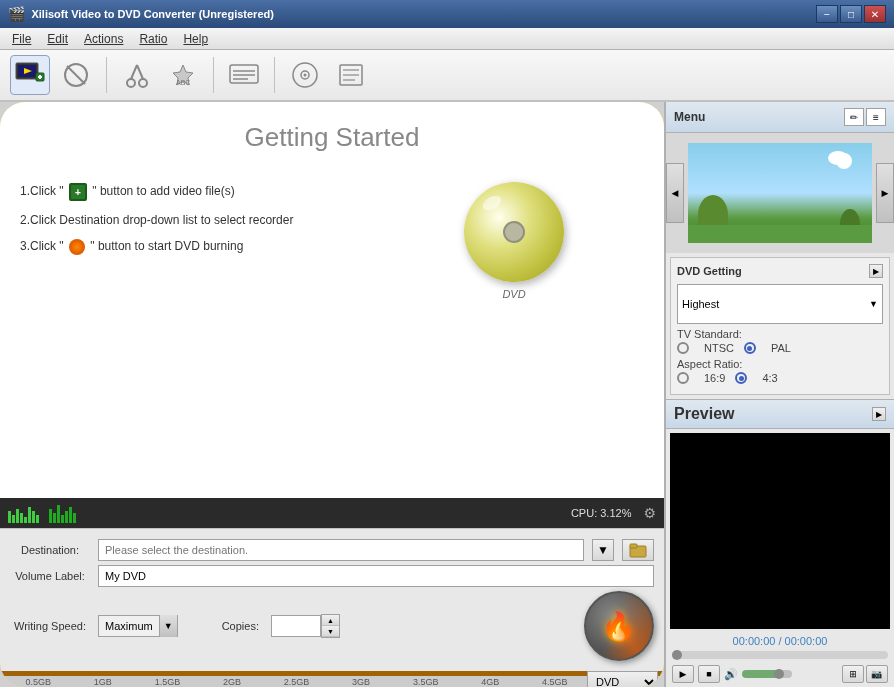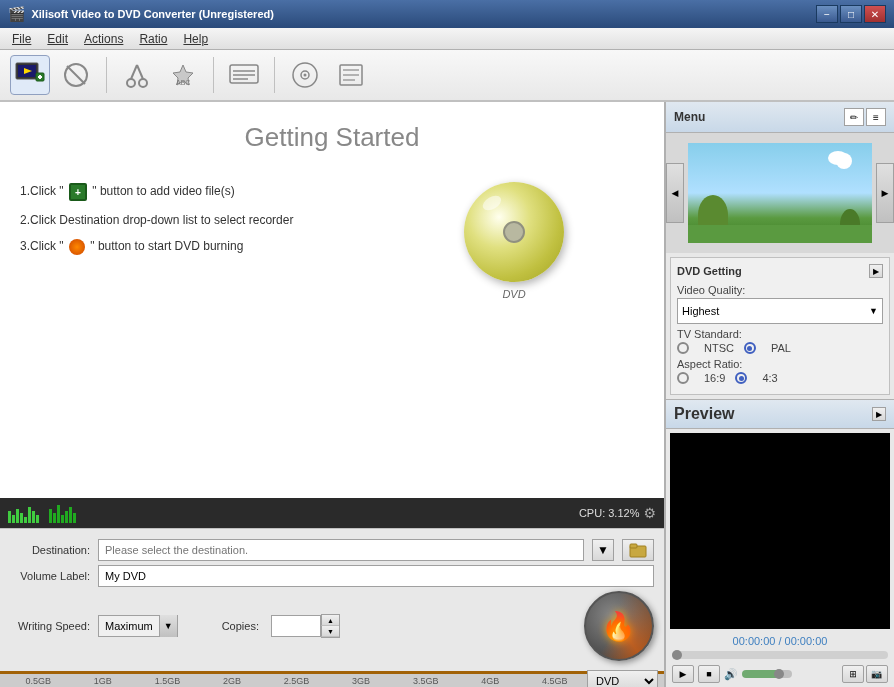--- a/index.html
+++ b/index.html
@@ -68,20 +68,21 @@
       height: calc(687px - 28px - 22px - 52px);
     }
 
     
     #content-area {
       flex: 1;
       background: #fde047;
       display: flex;
       flex-direction: column;
       overflow: hidden;
+      border-radius: 25px;
     }
 
     
     #getting-started {
       flex: 1;
       background: white;
       position: relative;
       padding: 20px;
     }
     #getting-started h2 {
@@ -150,39 +151,39 @@
     .wave-bar2 {
       width: 3px;
       background: #20aa20;
     }
     .cpu-info {
       margin-left: auto;
       color: #ddd;
       font-size: 11px;
       display: flex;
       align-items: center;
-      gap: 4px;
+      gap: 12px;
     }
     
     #bottom-controls {
       background: #e8e8e8;
       border-top: 1px solid #c0c0c0;
       padding: 6px 10px;
     }
     .ctrl-row {
       display: flex;
       align-items: center;
       margin: 4px 0;
       gap: 8px;
     }
     .ctrl-label {
       width: 80px;
       font-size: 11px;
       color: #333;
-      text-align: right;
+      text-align: center;
     }
     .ctrl-input {
       flex: 1;
       height: 22px;
       border: 1px solid #a0a0a0;
       background: white;
       padding: 2px 6px;
       font-size: 11px;
     }
     .ctrl-dropdown-btn {
@@ -283,21 +284,21 @@
       margin: 4px 0;
     }
     .setting-row label {
       font-size: 11px;
       color: #444;
       display: block;
       margin-bottom: 2px;
     }
     .quality-select {
       width: 100%;
-      height: 26px;
+      height: 40px;
       background: white;
       border: 1px solid #a0a0a0;
       padding: 2px 4px;
       font-size: 11px;
       display: flex; align-items: center;
       position: relative;
       cursor: pointer;
     }
     .quality-dropdown-arrow {
       margin-left: auto;
@@ -465,21 +466,21 @@
     .burn-flame {
       font-size: 28px;
       filter: drop-shadow(0 0 4px orange);
     }
 
     .progress-tick-container {
       display: flex;
       align-items: center;
       height: 16px;
       background: #cccccc;
-      border-top: 3px solid #a16207;
+      border-top: 5px solid #a16207;
       padding: 0 6px;
     }
     .progress-tick {
       font-size: 9px;
       color: #555;
       flex: 1;
       text-align: center;
     }
 
     
@@ -722,21 +723,20 @@
       <div class="menu-nav-btn">▶</div>
     </div>
 
     <div id="dvd-settings">
       <div id="dvd-settings-header">
         <span class="settings-title">DVD Getting</span>
         <div class="settings-expand">▶</div>
       </div>
 
       <div class="setting-row">
-        <label>Video Quality:</label>
         <div class="quality-select">
           <span>Highest</span>
           <span class="quality-dropdown-arrow">▼</span>
         </div>
       </div>
 
       <div class="setting-row">
         <label>TV Standard:</label>
         <div class="radio-group">
           <div class="radio-item">

